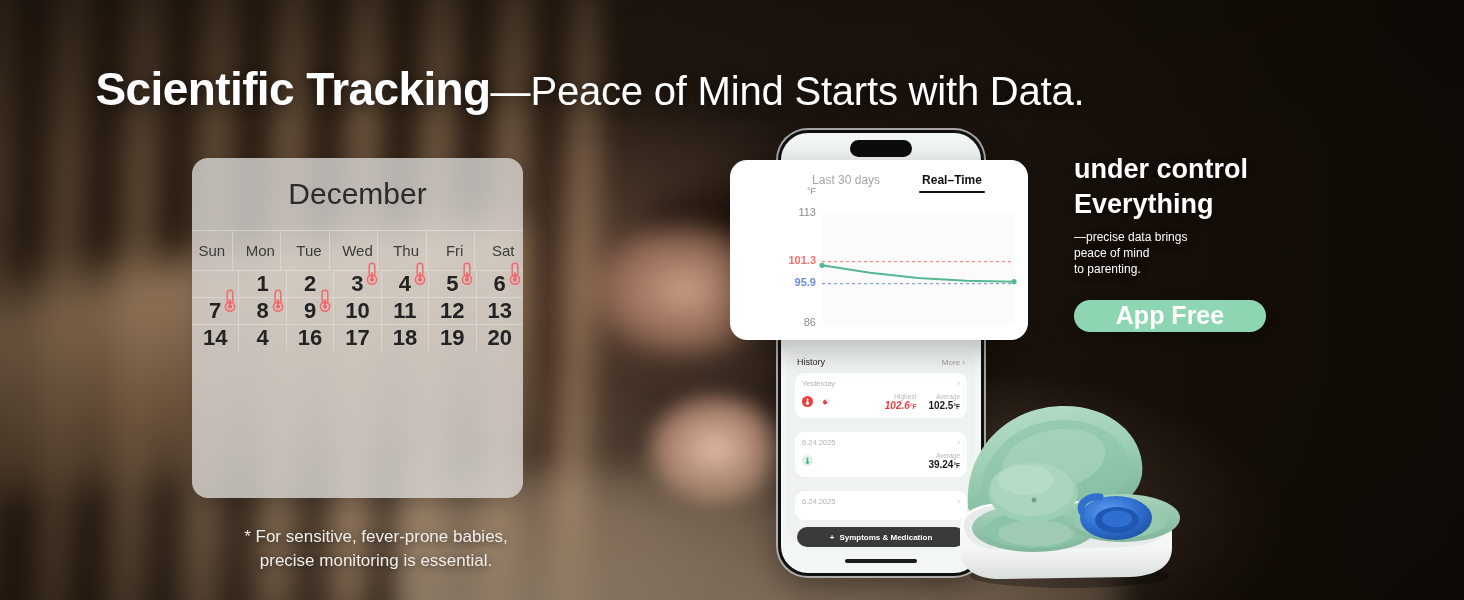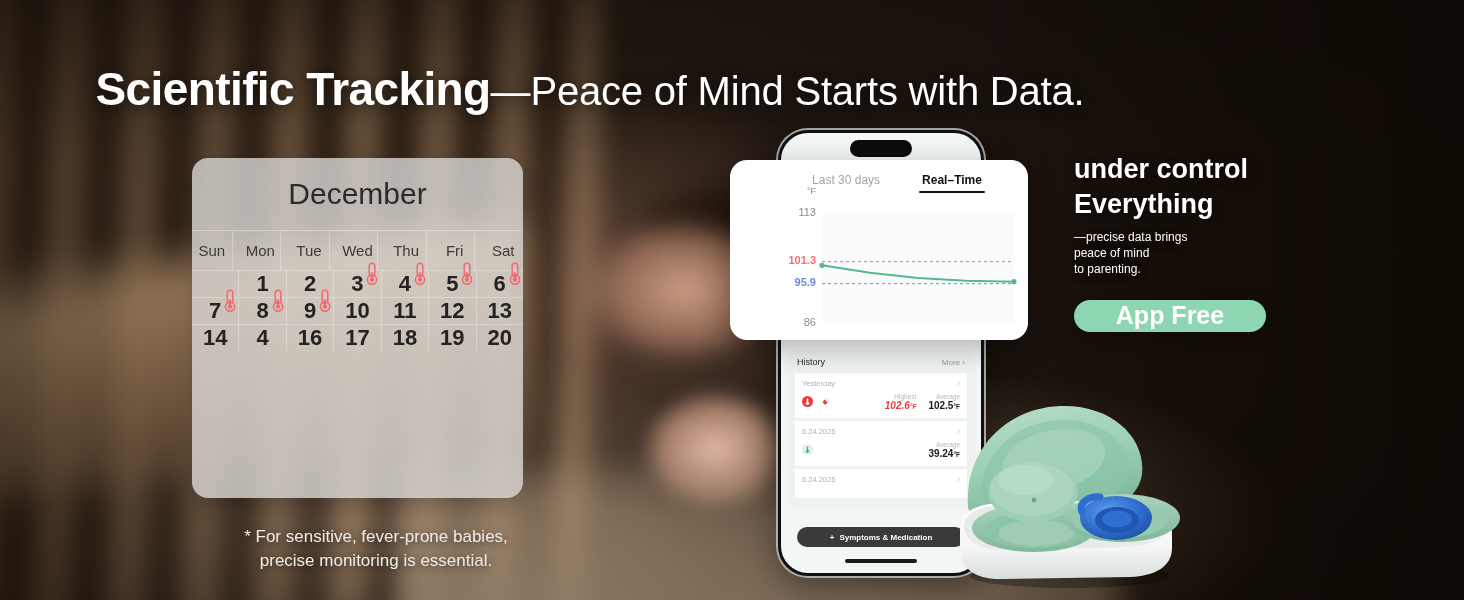--- a/index.html
+++ b/index.html
@@ -133,21 +133,21 @@
     position:absolute; left:6px; right:6px; top:216px;
     background:#eef3f0; border-radius:12px; padding:6px 8px 8px;
   }
   #history-head{
     display:flex; align-items:center; justify-content:space-between;
     padding:2px 2px 6px;
   }
   #history-head .h-title{ font-size:9px; font-weight:normal; color:#1f1f1f; }
   #history-head .h-more{ font-size:8px; color:#9a9a9a; }
   .hist-item{
-    background:#fff; border-radius:1px; padding:6px 7px 7px; margin-bottom:3px;
+    background:#fff; border-radius:9px; padding:6px 7px 7px; margin-bottom:14px;
   }
   .hist-top{ display:flex; align-items:center; justify-content:space-between; }
   .hist-date{ font-size:7.5px; color:#b2b2b2; }
   .hist-chev{ font-size:8px; color:#c3c3c3; }
   .hist-bot{ display:flex; align-items:flex-end; justify-content:space-between; margin-top:5px; }
   .hist-icons{ display:flex; gap:7px; align-items:center; }
   .hist-vals{ display:flex; gap:12px; }
   .val-col{ text-align:right; }
   .val-lab{ font-size:6.5px; color:#b8b8b8; }
   .val-num{ font-size:10px; font-weight:bold; color:#1b1b1b; }

